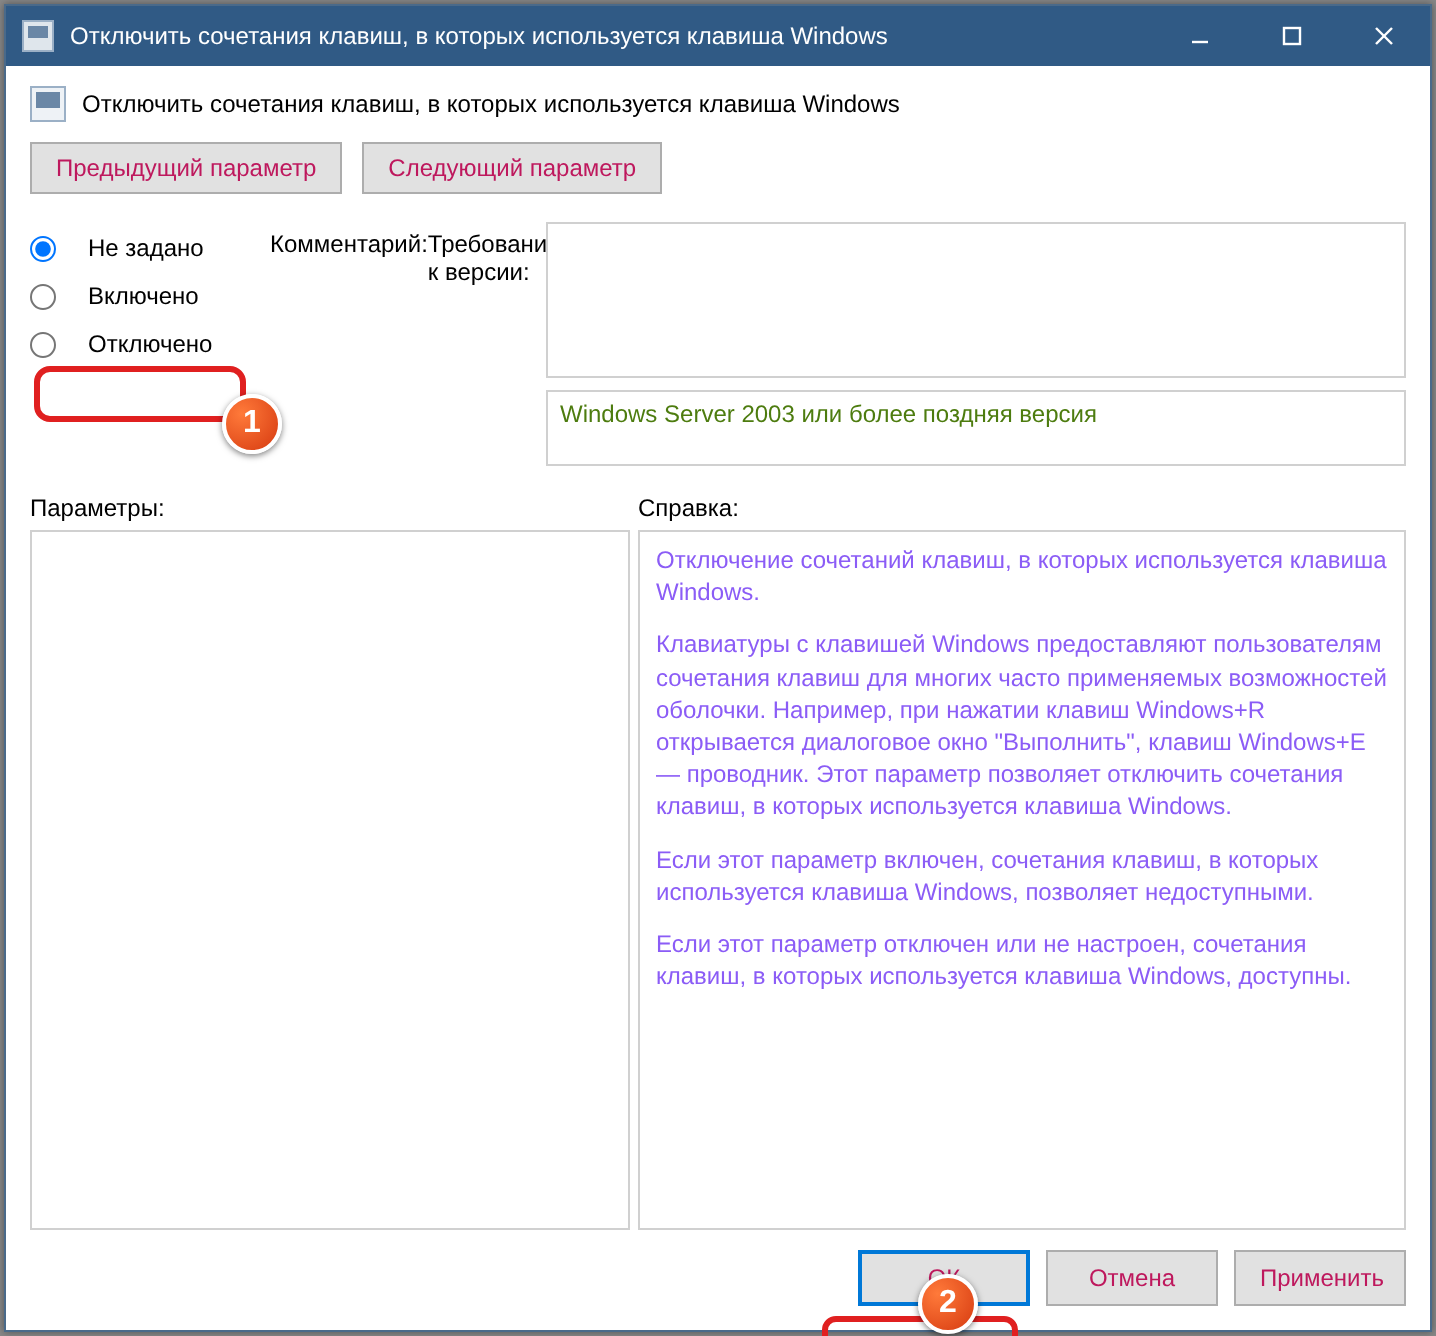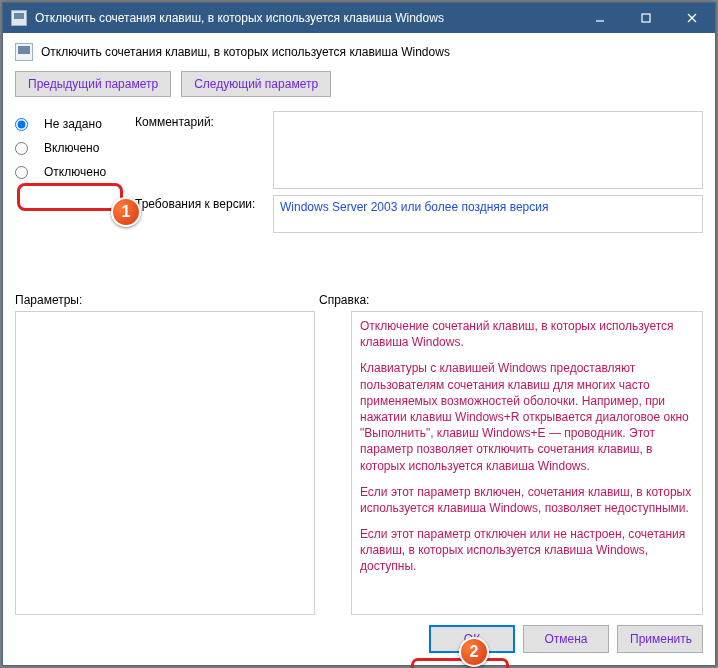--- a/index.html
+++ b/index.html
@@ -83,21 +83,21 @@
     width:12px; height:8px;
     background:#6a87a6;
   }
   .header-row .header-text { font-size: 12px; color:#000; }
   .nav-buttons { display: flex; gap: 10px; margin-bottom: 14px; }
   .btn {
     background: #e1e1e1;
     border: 1px solid #adadad;
     padding: 5px 12px;
     font-size: 12px;
-    color: #6d28d9;
+    color: #be185d;
     cursor: pointer;
   }
   .mid-row {
     display: flex;
     gap: 10px;
     position: relative;
   }
   .radio-col {
     width: 110px;
     padding-top: 6px;
@@ -129,36 +129,36 @@
     color: #fff;
     font-weight: bold;
     font-size: 16px;
     display: flex; align-items:center; justify-content:center;
     z-index: 6;
   }
   .badge1 { left: 108px; top: 164px; }
   .badge2 { left: 456px; top: 604px; }
   .label-col {
     width: 128px;
-    display:flex; flex-direction:column;
+    display:flex; flex-direction:row;
     justify-content: flex-start;
     padding-top:4px;
   }
   .label-col .lbl { margin-bottom: 68px; }
   .textarea-col { flex: 1; display:flex; flex-direction:column; gap:6px; }
   .comment-box, .req-box {
     width: 100%;
     border: 1px solid #d0d0d0;
     background: #fff;
     font-family: inherit;
     font-size: 12px;
     padding: 4px 6px;
     resize: none;
     overflow-y: scroll;
-    color:#1d4ed8;
+    color:#4d7c0f;
   }
   .comment-box { height: 78px; }
   .req-box { height: 38px; }
   .lower-row {
     display: flex; gap: 4px;
     margin-top: 14px;
     flex: 1;
     min-height: 0;
   }
   .col-left, .col-right {
@@ -174,22 +174,21 @@
     overflow-y: scroll;
   }
   .help-box {
     flex: 1;
     border: 1px solid #d0d0d0;
     background: #fff;
     overflow-y: scroll;
     padding: 6px 8px;
     font-size: 12px;
     line-height: 1.35;
-    color:#be185d;
-    margin-left:32px;
+    color:#8b5cf6;
   }
   .help-box p { margin: 0 0 10px 0; }
   .footer {
     display: flex;
     justify-content: flex-end;
     gap: 8px;
     margin-top: 10px;
     position: relative;
   }
   .footer .btn { width: 86px; text-align:center; padding:5px 12px; }

